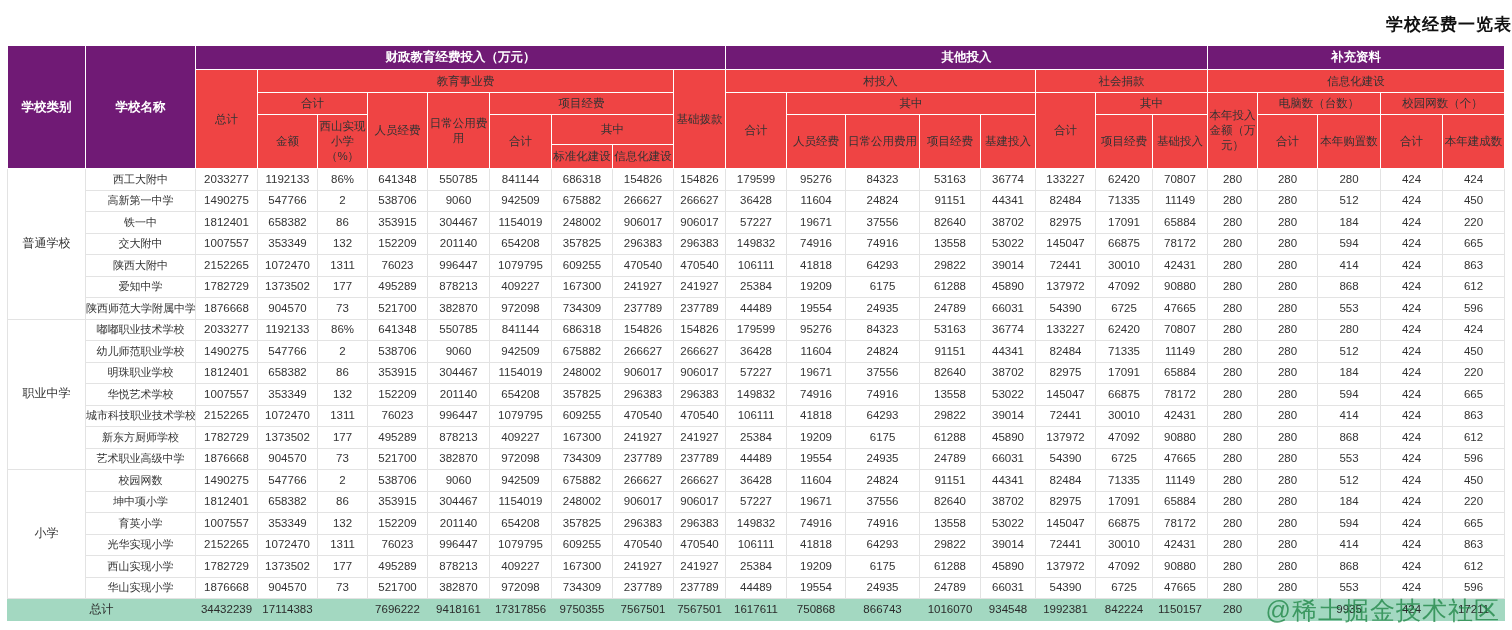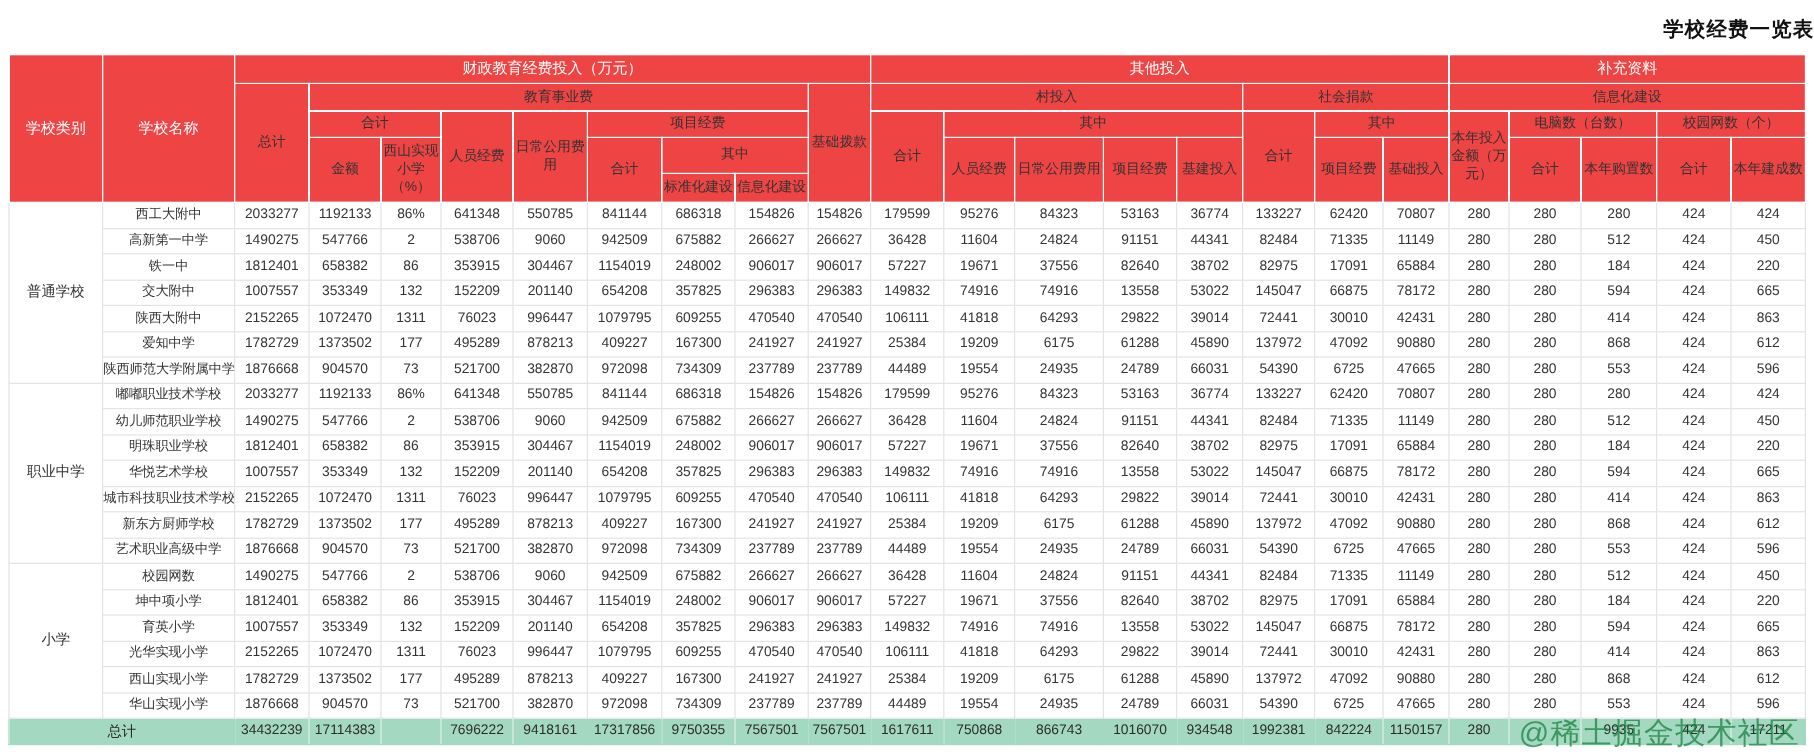--- a/index.html
+++ b/index.html
@@ -12,21 +12,21 @@
     padding:13px 0 9px 0;letter-spacing:1px;
   }
   table.fee-table{
     border-collapse:collapse;table-layout:fixed;width:1497px;margin:0 7px;
   }
   .fee-table th,.fee-table td{
     text-align:center;vertical-align:middle;overflow:hidden;padding:0 2px;
   }
   
   .fee-table th.green{
-    background:#ef4444;color:#fff;font-weight:normal;font-size:12.5px;
+    background:#701a75;color:#fff;font-weight:bold;font-size:12.5px;
     border:1px solid rgba(255,255,255,0.75);height:23px;line-height:1.2;
   }
   
   .fee-table th.sub{
     background:#ef4444;color:#333;font-weight:normal;font-size:11.5px;
     border:1px solid #ffffff;line-height:1.3;padding:1px 1px;
   }
   .fee-table tr.hr2 th{height:20px;}
   .fee-table tr.hr3 th{height:19px;}
   .fee-table tr.hr4 th{height:27px;}

